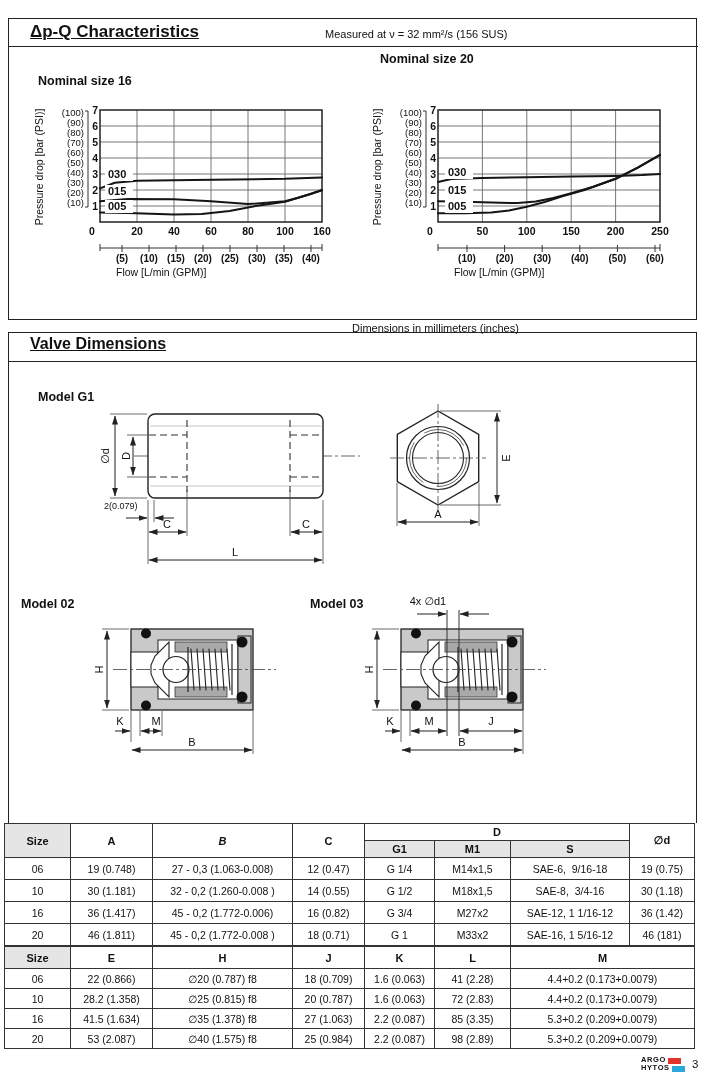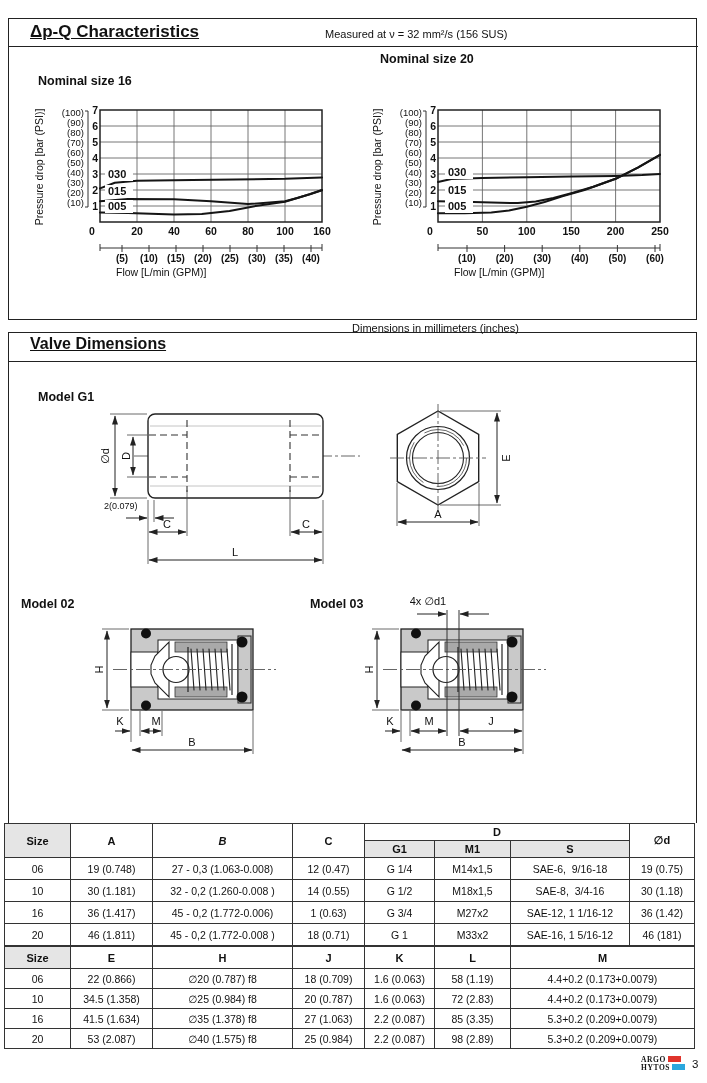--- a/index.html
+++ b/index.html
@@ -23,21 +23,21 @@
   #t1 thead tr{height:17px;} #t1 tbody tr{height:22px;}
   #t2 thead tr{height:22px;} #t2 tbody tr{height:20px;}
   svg{font-family:"Liberation Sans",sans-serif;}
   .ext{stroke:#444;stroke-width:0.8;}
   .dim{stroke:#222;stroke-width:1;}
   .cl{stroke:#555;stroke-width:0.9;stroke-dasharray:14,3,3,3;fill:none;}
   .thr{stroke:#333;stroke-width:1.1;stroke-dasharray:7,4;}
   .dl{font-size:11px;fill:#111;text-anchor:middle;}
   .ds{font-size:9px;fill:#111;}
   .logo{position:absolute;left:641px;top:1056px;}
-  .lrow{display:flex;align-items:flex-start;height:8px;font-family:Liberation Serif, serif;}
+  .lrow{display:flex;align-items:flex-end;height:8px;}
   .ltxt{font-size:7.5px;font-weight:bold;letter-spacing:0.6px;line-height:8px;}
   .lred{width:13px;height:6px;margin-left:2px;}
   .lblu{width:13px;height:6px;margin-left:2px;}
   .pgnum{position:absolute;left:692px;top:1058px;font-size:11.5px;}
 </style>
 </head>
 <body>
 
 <div class="hanum" style="left:632px;top:3px;">HA 5019</div>
 
@@ -358,21 +358,21 @@
         <td>14 (0.55)</td>
         <td>G 1/2</td>
         <td>M18x1,5</td>
         <td>SAE-8,  3/4-16</td>
         <td>30 (1.18)</td>
       </tr>
       <tr>
         <td class="sz">16</td>
         <td>36 (1.417)</td>
         <td>45 - 0,2 (1.772-0.006)</td>
-        <td>1 (0.63)</td>
+        <td>16 (0.82)</td>
         <td>G 3/4</td>
         <td>M27x2</td>
         <td>SAE-12, 1 1/16-12</td>
         <td>36 (1.42)</td>
       </tr>
       <tr>
         <td class="sz">20</td>
         <td>46 (1.811)</td>
         <td>45 - 0,2 (1.772-0.008 )</td>
         <td>18 (0.71)</td>
@@ -405,27 +405,27 @@
       <th>M</th>
     </tr>
   </thead>
   <tbody id="tbody1">
       <tr>
         <td class="sz">06</td>
         <td>22 (0.866)</td>
         <td>∅20 (0.787) f8</td>
         <td>18 (0.709)</td>
         <td>1.6 (0.063)</td>
-        <td>58 (1.19)</td>
+        <td>41 (2.28)</td>
         <td>4.4+0.2 (0.173+0.0079)</td>
       </tr>
       <tr>
         <td class="sz">10</td>
-        <td>34.5 (1.358)</td>
-        <td>∅25 (0.984) f8</td>
+        <td>28.2 (1.358)</td>
+        <td>∅25 (0.815) f8</td>
         <td>20 (0.787)</td>
         <td>1.6 (0.063)</td>
         <td>72 (2.83)</td>
         <td>4.4+0.2 (0.173+0.0079)</td>
       </tr>
       <tr>
         <td class="sz">16</td>
         <td>41.5 (1.634)</td>
         <td>∅35 (1.378) f8</td>
         <td>27 (1.063)</td>

